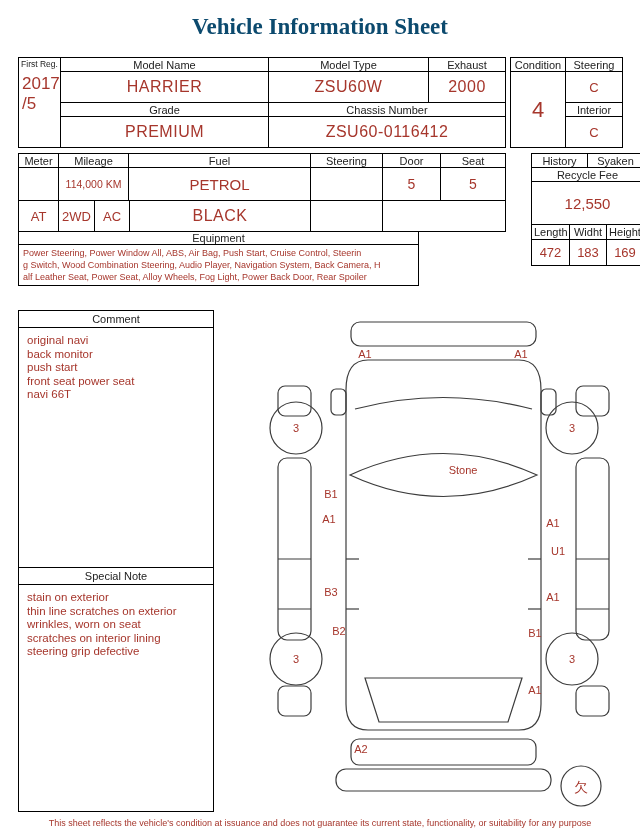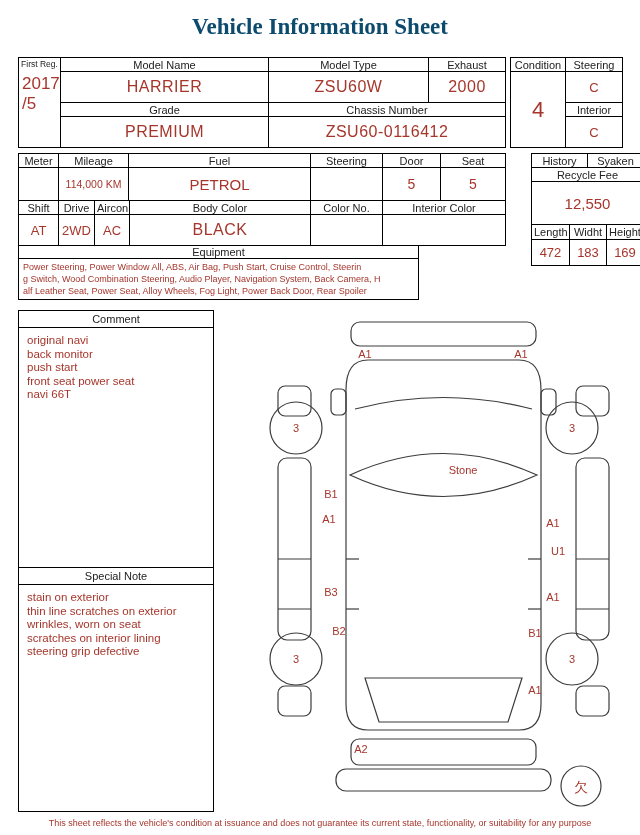--- a/index.html
+++ b/index.html
@@ -145,28 +145,20 @@
     <table class="stack" style="width:487px">
       <colgroup>
           <col style="width:40px">
           <col style="width:36px">
           <col style="width:35px">
           <col style="width:181px">
           <col style="width:72px">
           <col style="width:123px">
         </colgroup>
       <tbody>
-          <tr class="hrow">
-        <th class="lab">Shift</th>
-        <th class="lab">Drive</th>
-        <th class="lab">Aircon</th>
-        <th class="lab">Body Color</th>
-        <th class="lab">Color No.</th>
-        <th class="lab">Interior Color</th>
-      </tr>
       <tr class="vrow">
         <td class="val mid13">AT</td>
         <td class="val mid13">2WD</td>
         <td class="val mid13">AC</td>
         <td class="val big16">BLACK</td>
         <td class="val"></td>
         <td class="val"></td>
       </tr>
     </tbody>
       </table>

